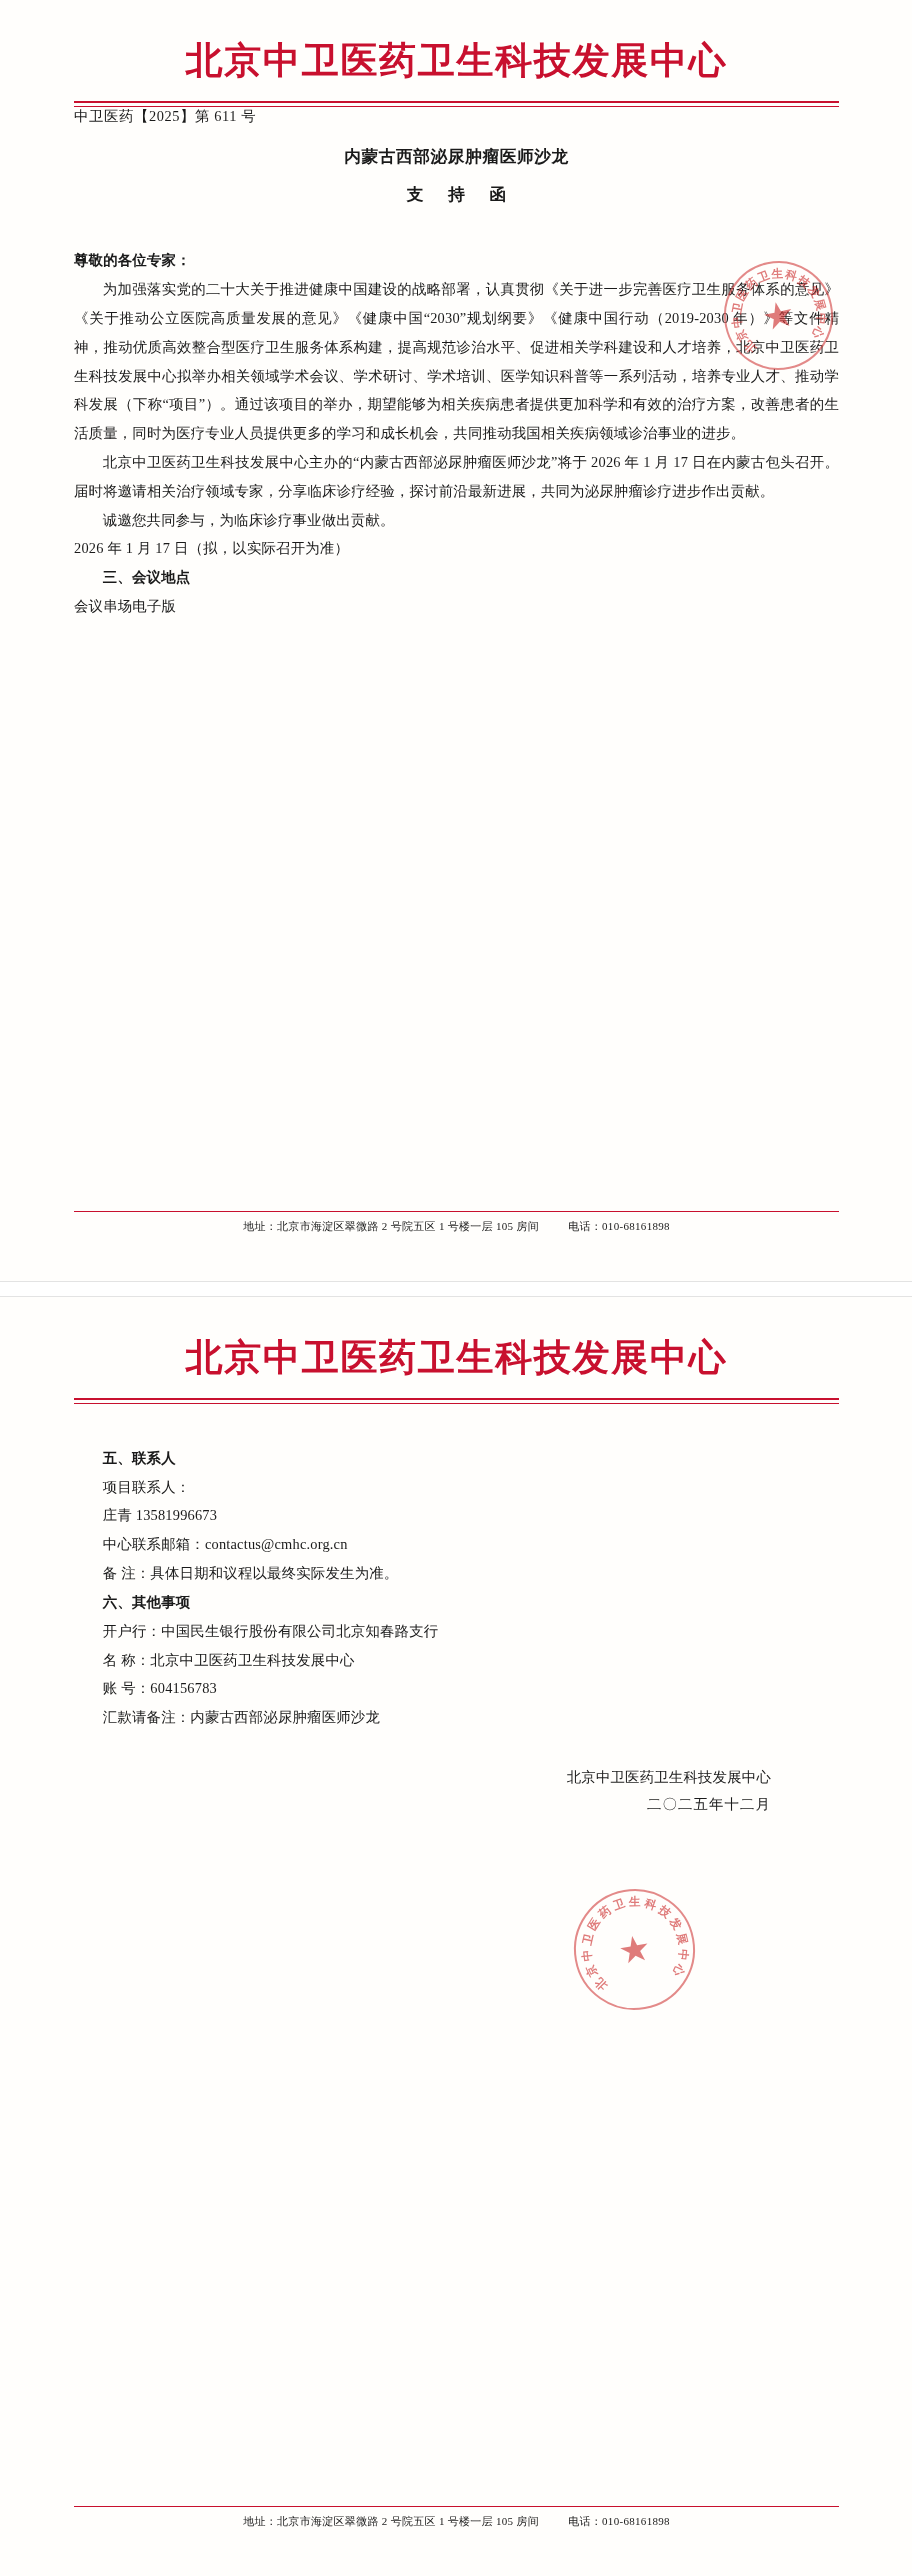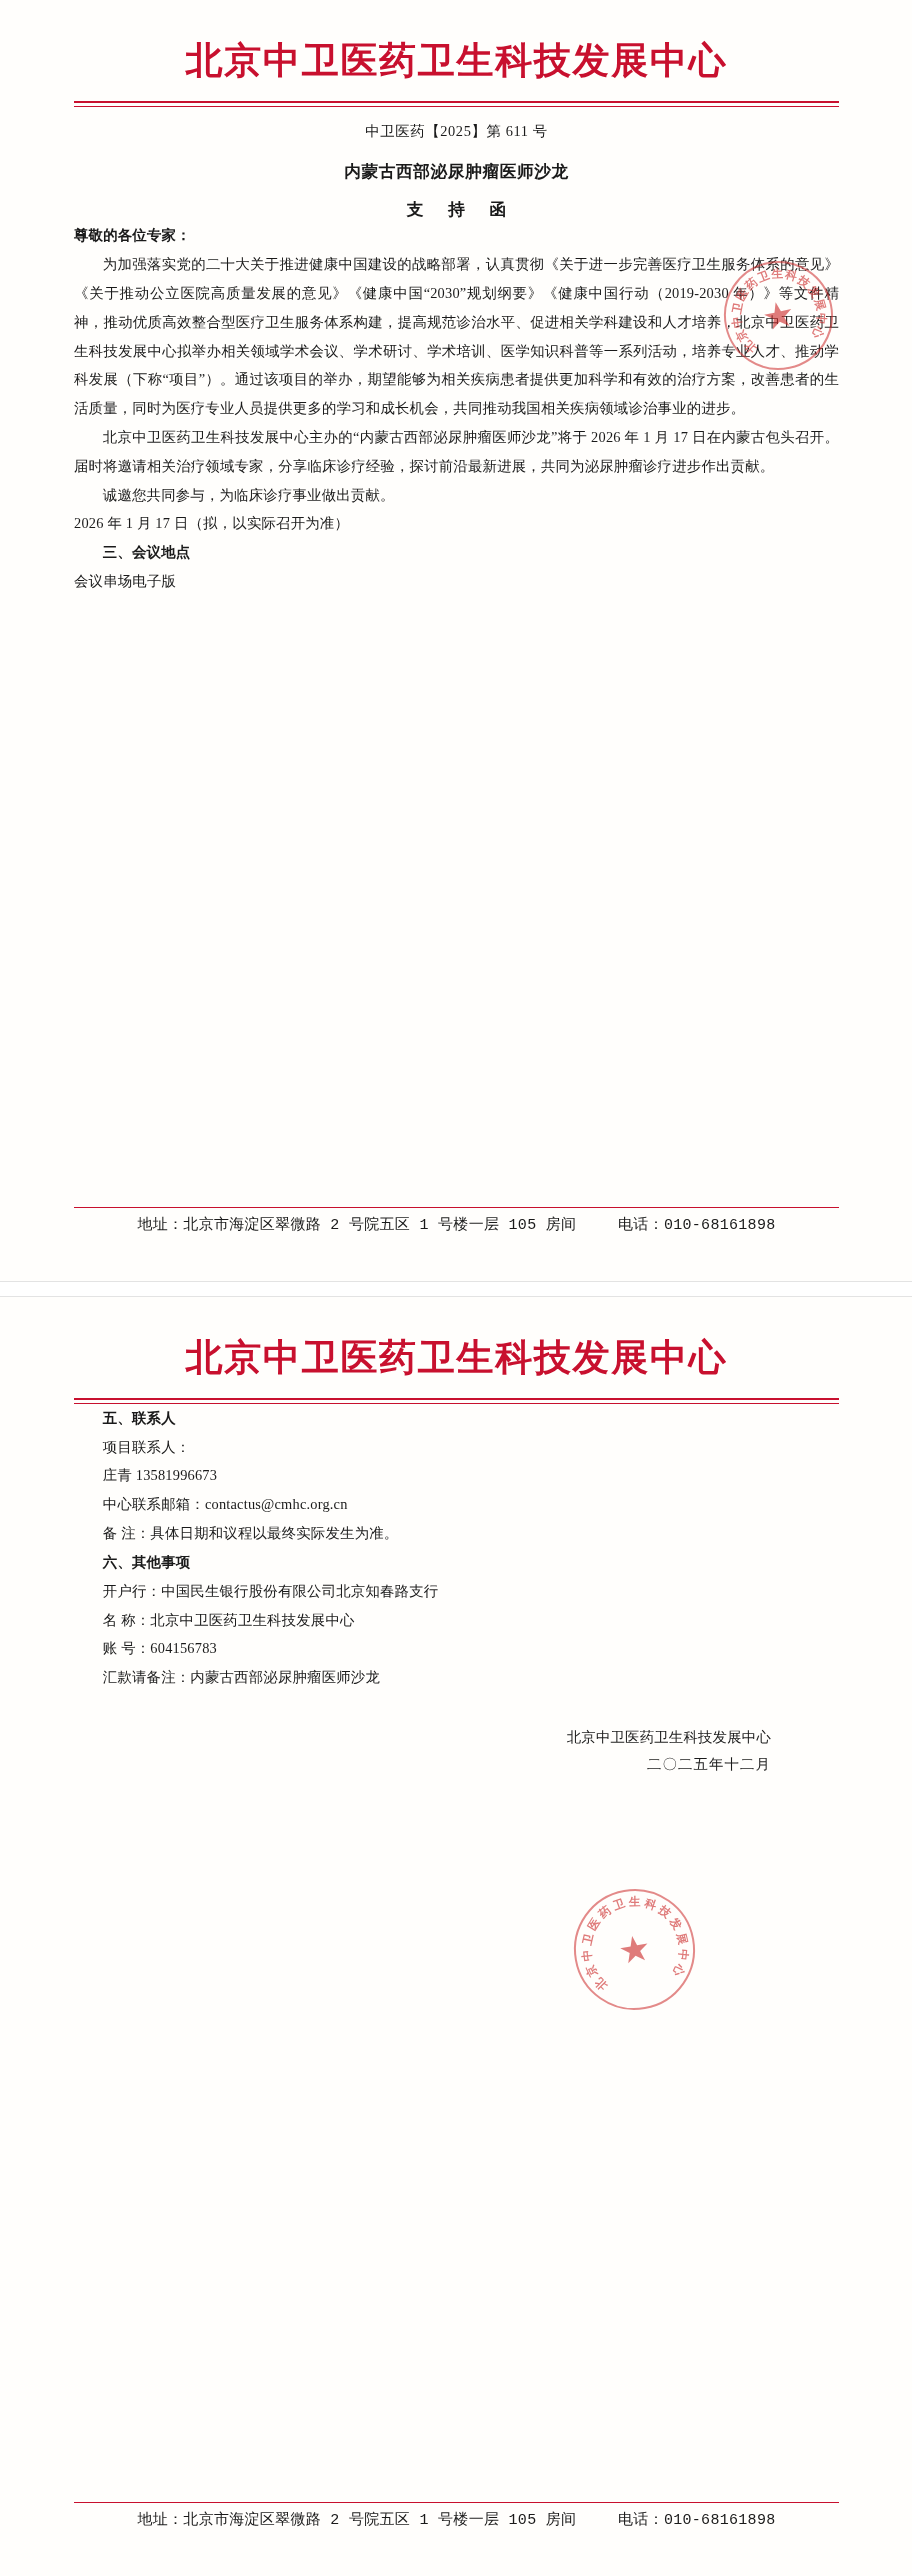--- a/index.html
+++ b/index.html
@@ -49,23 +49,22 @@
   }
   .letterhead-rule {
     margin: 19.5px 0 0 0;
     height: 1.7px;
     background: #c8102e;
   }
   .letterhead-rule.thin { height: 1.1px; margin-top: 2.9px; }
 
   
   .doc-number {
-    text-align: center;
+    text-align: left;
     font-size: 14.4px;
-    margin-top: 15px;
     letter-spacing: 0.6px;
   }
 
   
   .doc-title {
     text-align: center;
     font-weight: bold;
     font-size: 16.7px;
     margin-top: 19.5px;
     letter-spacing: 0.6px;
@@ -74,20 +73,21 @@
     text-align: center;
     font-weight: bold;
     font-size: 16.7px;
     margin-top: 15px;
     letter-spacing: 10.3px;
     text-indent: 10.3px;
   }
 
   
   .body-block {
+    margin-top: 40px;
     font-size: 14.4px;
     line-height: 2.0;
     text-align: justify;
     letter-spacing: 0.2px;
   }
   .salutation { font-weight: bold; }
   .para { text-indent: 2em; }
   .plain { text-indent: 0; }
   .bold { font-weight: bold; }
 
@@ -104,24 +104,23 @@
     right: 0;
     bottom: 47px;
     text-align: center;
   }
   .footer-rule {
     height: 1.1px;
     background: #c8102e;
     margin-bottom: 6.9px;
   }
   .footer-text {
-    font-size: 15px;
+    font-size: 11px;
     letter-spacing: 0.3px;
     white-space: nowrap;
-    font-family: Liberation Mono, monospace;
   }
   .footer-sep { display: inline-block; width: 23px; }
 
   
   .signature {
     margin-top: 32px;
     text-align: right;
     padding-right: 68px;
     font-size: 14.4px;
     line-height: 1.9;

